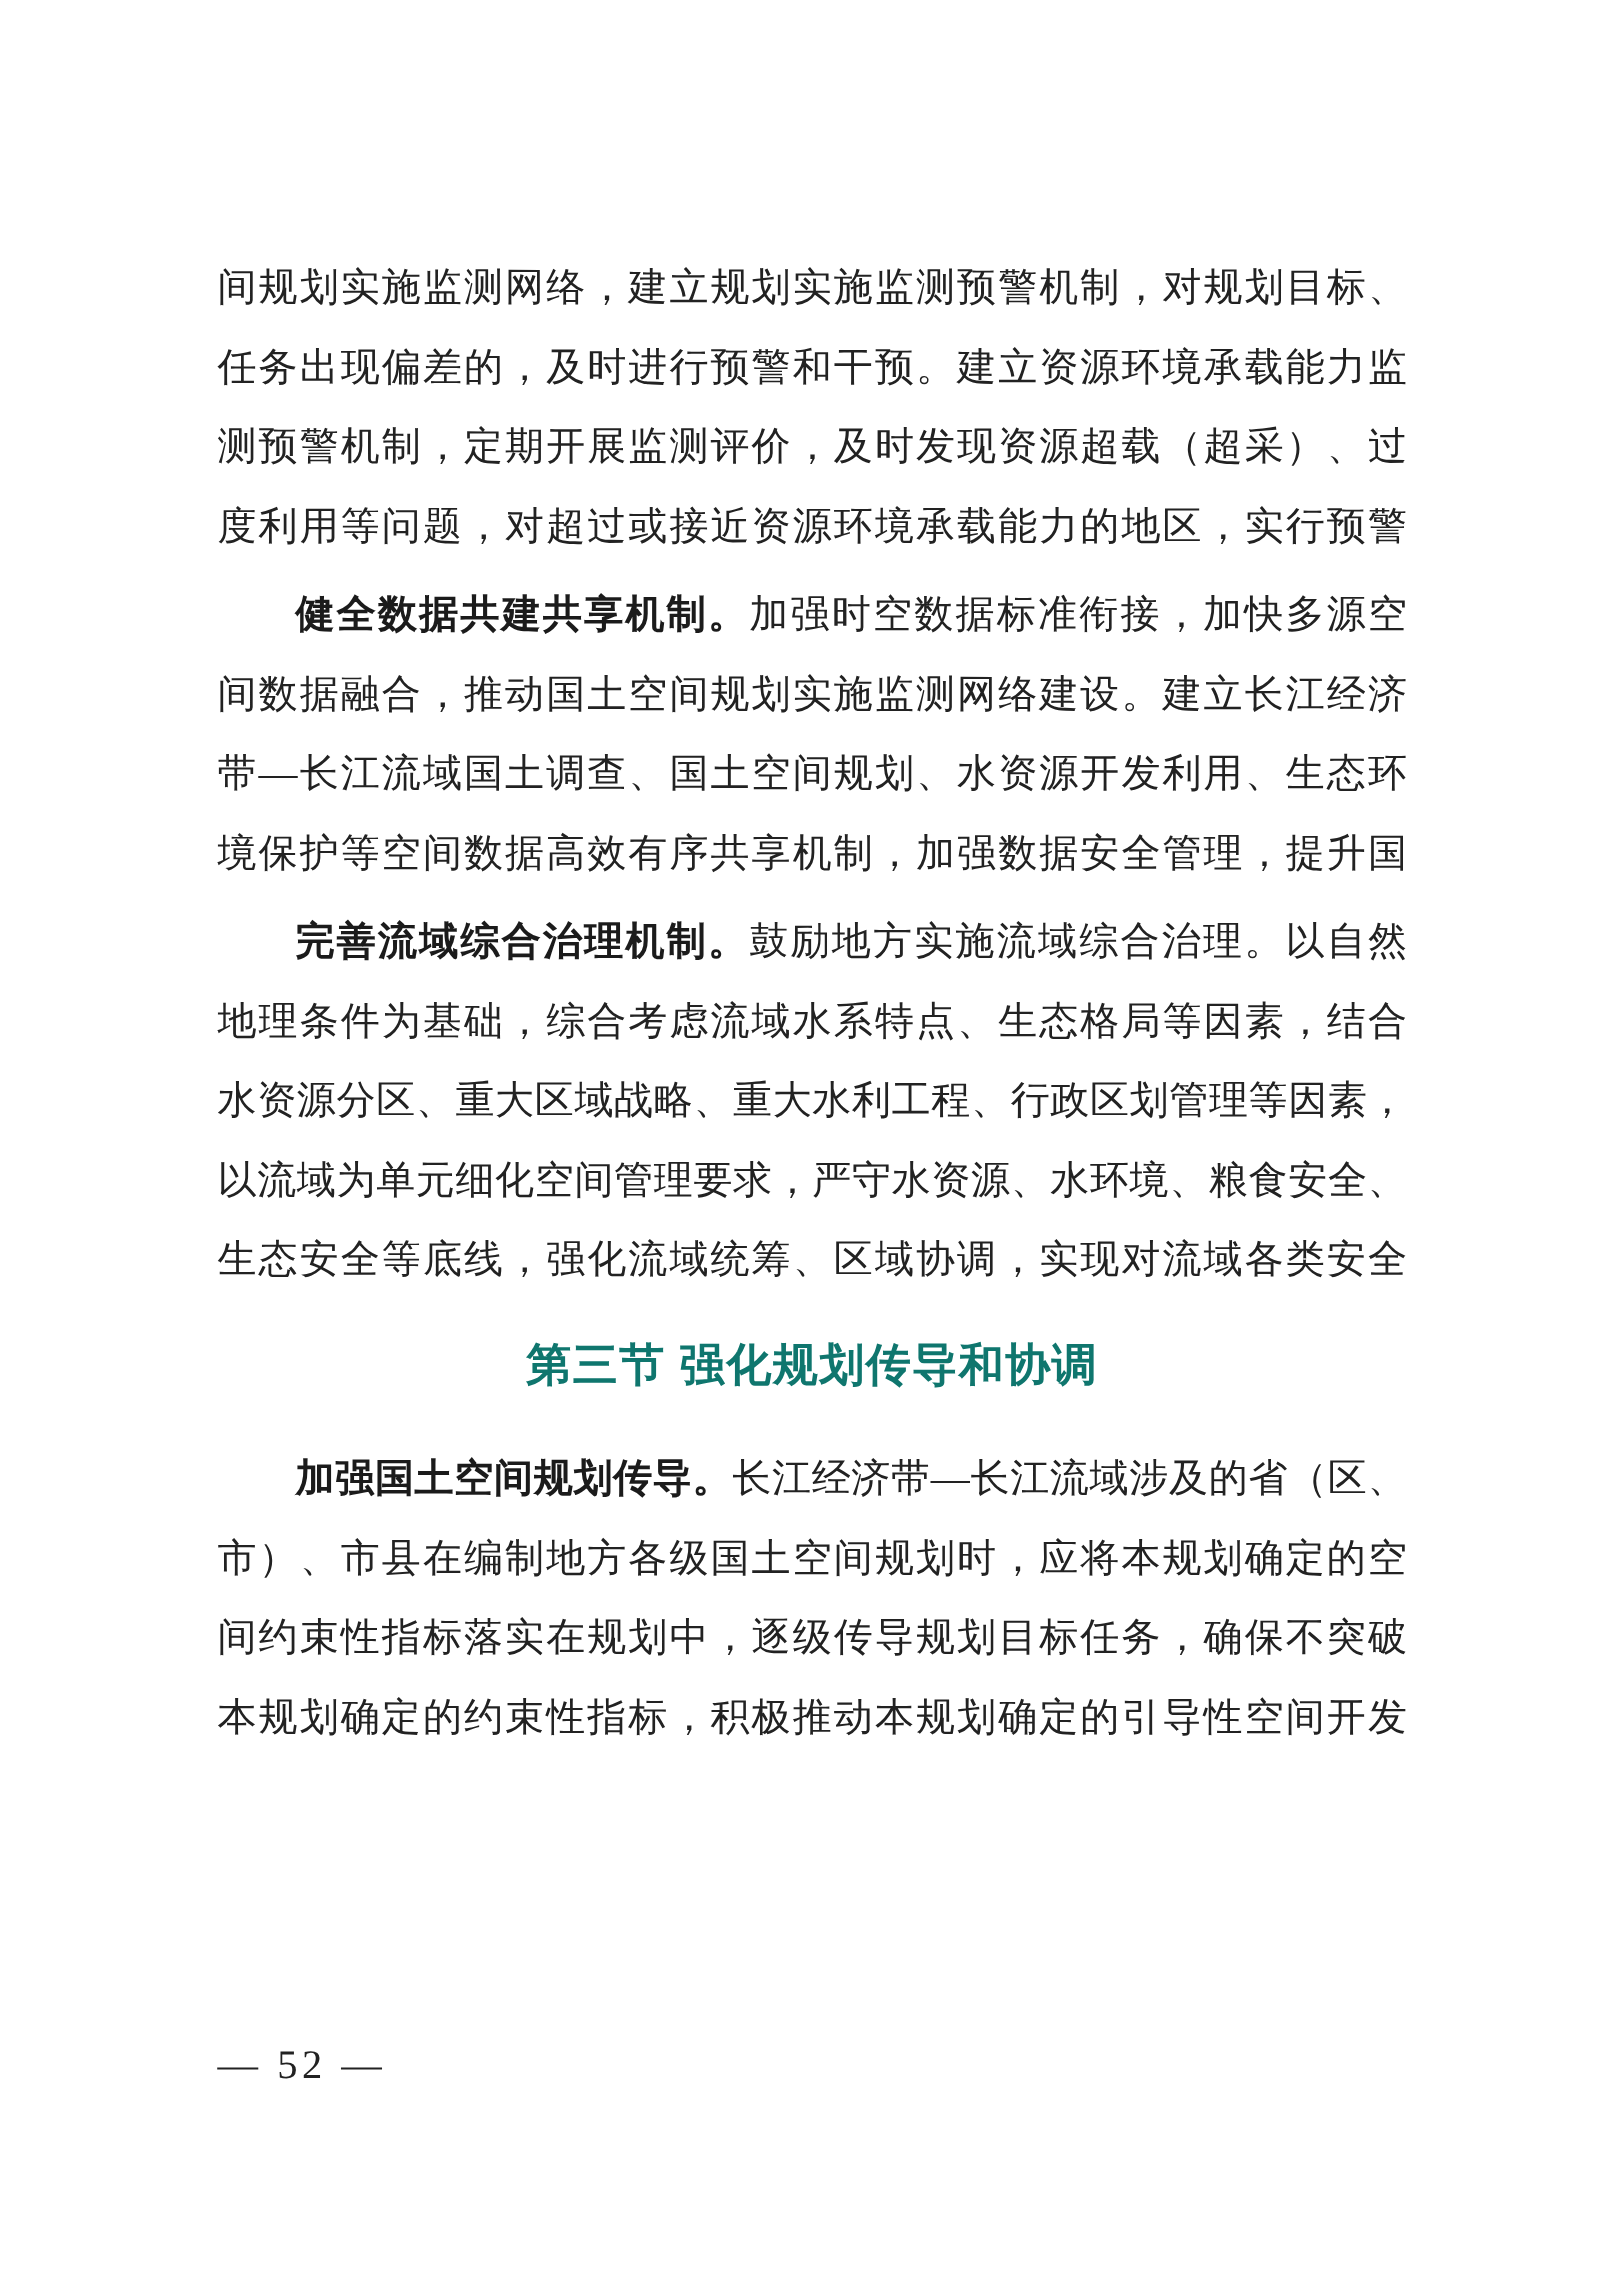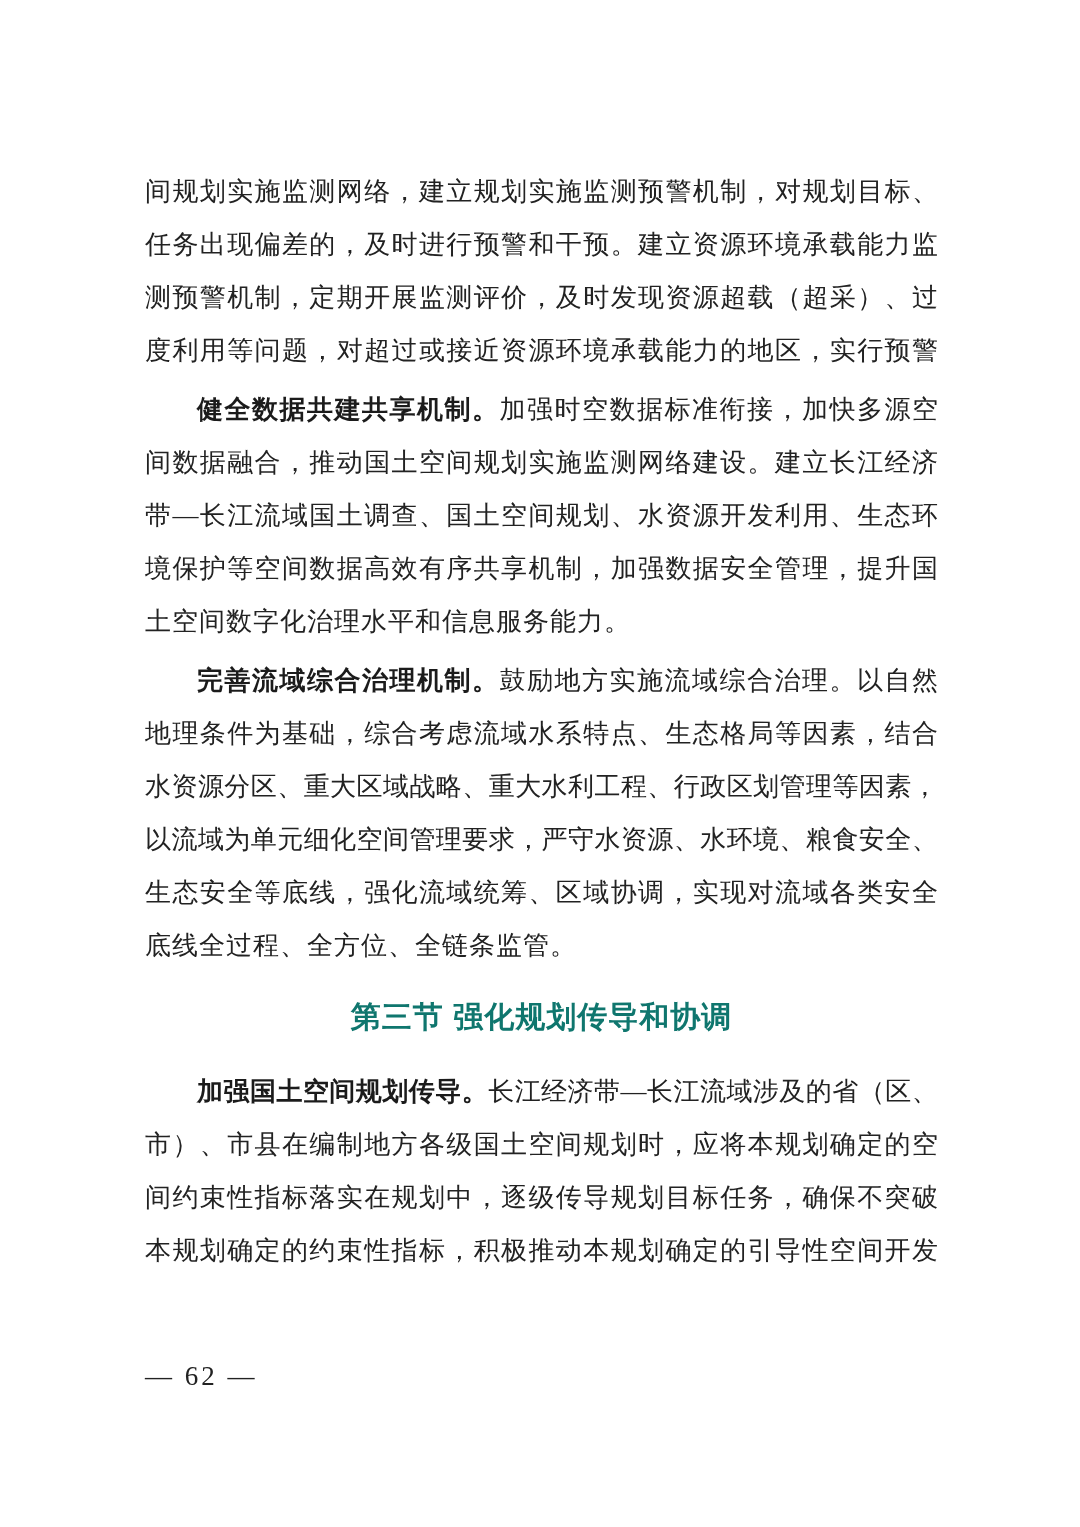--- a/index.html
+++ b/index.html
@@ -309,21 +309,20 @@
           <span>据</span>
           <span>安</span>
           <span>全</span>
           <span>管</span>
           <span>理</span>
           <span>，</span>
           <span>提</span>
           <span>升</span>
           <span>国</span>
         </div>
-        <div class="line plain">土空间数字化治理水平和信息服务能力。</div>
       </div>
       <div class="para">
         <div class="line just indent">
           <span class="lead">完</span>
           <span class="lead">善</span>
           <span class="lead">流</span>
           <span class="lead">域</span>
           <span class="lead">综</span>
           <span class="lead">合</span>
           <span class="lead">治</span>
@@ -467,21 +466,20 @@
           <span>实</span>
           <span>现</span>
           <span>对</span>
           <span>流</span>
           <span>域</span>
           <span>各</span>
           <span>类</span>
           <span>安</span>
           <span>全</span>
         </div>
-        <div class="line plain">底线全过程、全方位、全链条监管。</div>
       </div>
       <div class="heading">第三节 强化规划传导和协调</div>
       <div class="para">
         <div class="line just indent">
           <span class="lead">加</span>
           <span class="lead">强</span>
           <span class="lead">国</span>
           <span class="lead">土</span>
           <span class="lead">空</span>
           <span class="lead">间</span>
@@ -596,14 +594,14 @@
           <span>引</span>
           <span>导</span>
           <span>性</span>
           <span>空</span>
           <span>间</span>
           <span>开</span>
           <span>发</span>
         </div>
       </div>
     </div>
-  <div class="footer">— 62 —</div>
+  <div class="footer">— 52 —</div>
 </div>
 
 </body></html>

